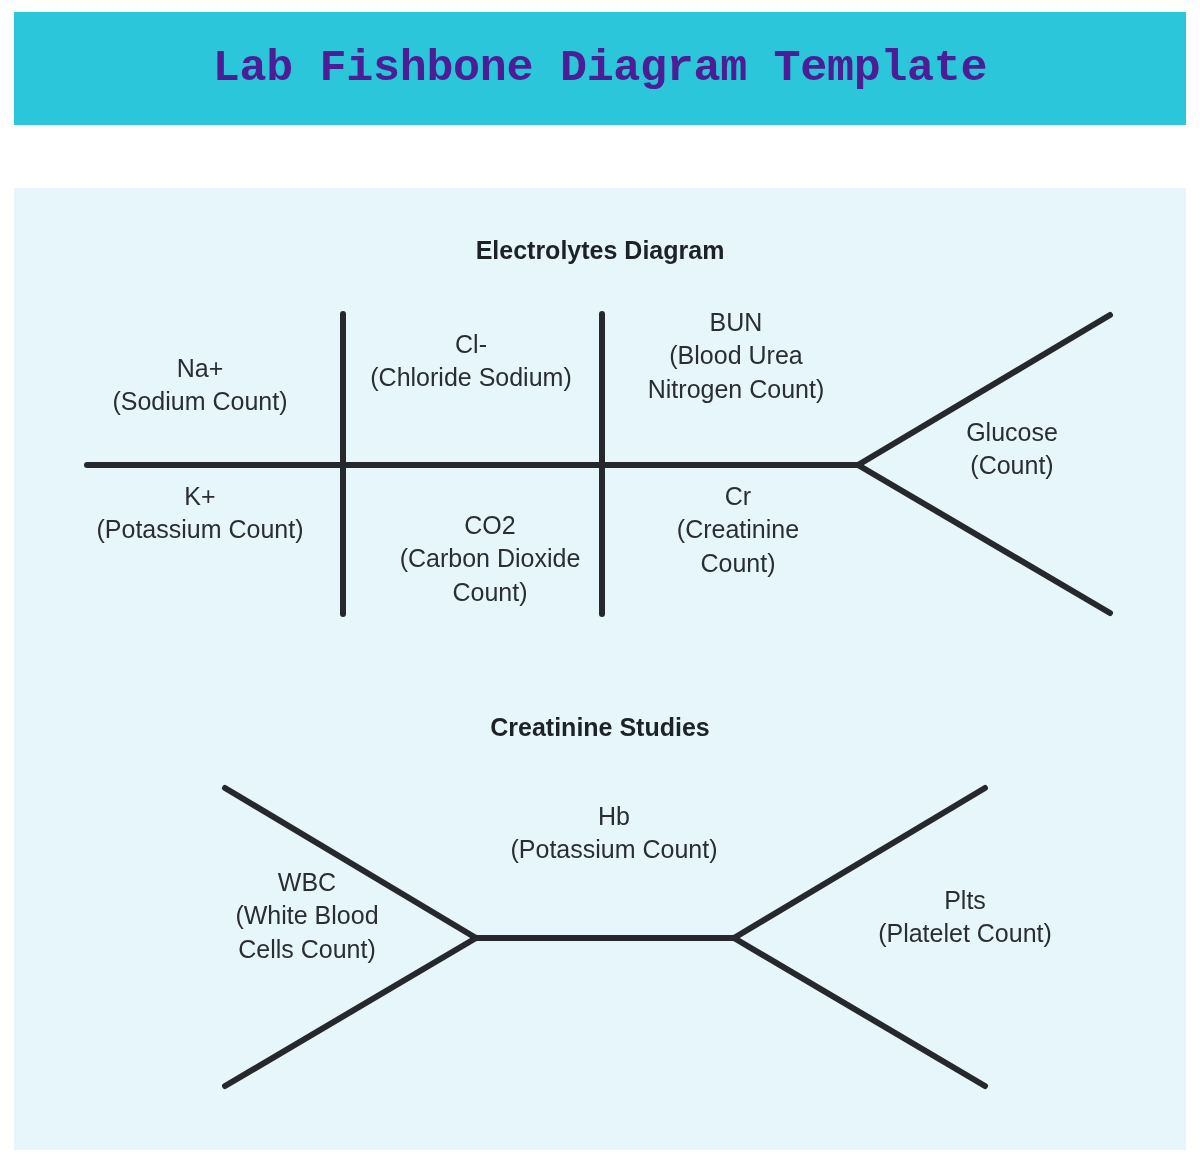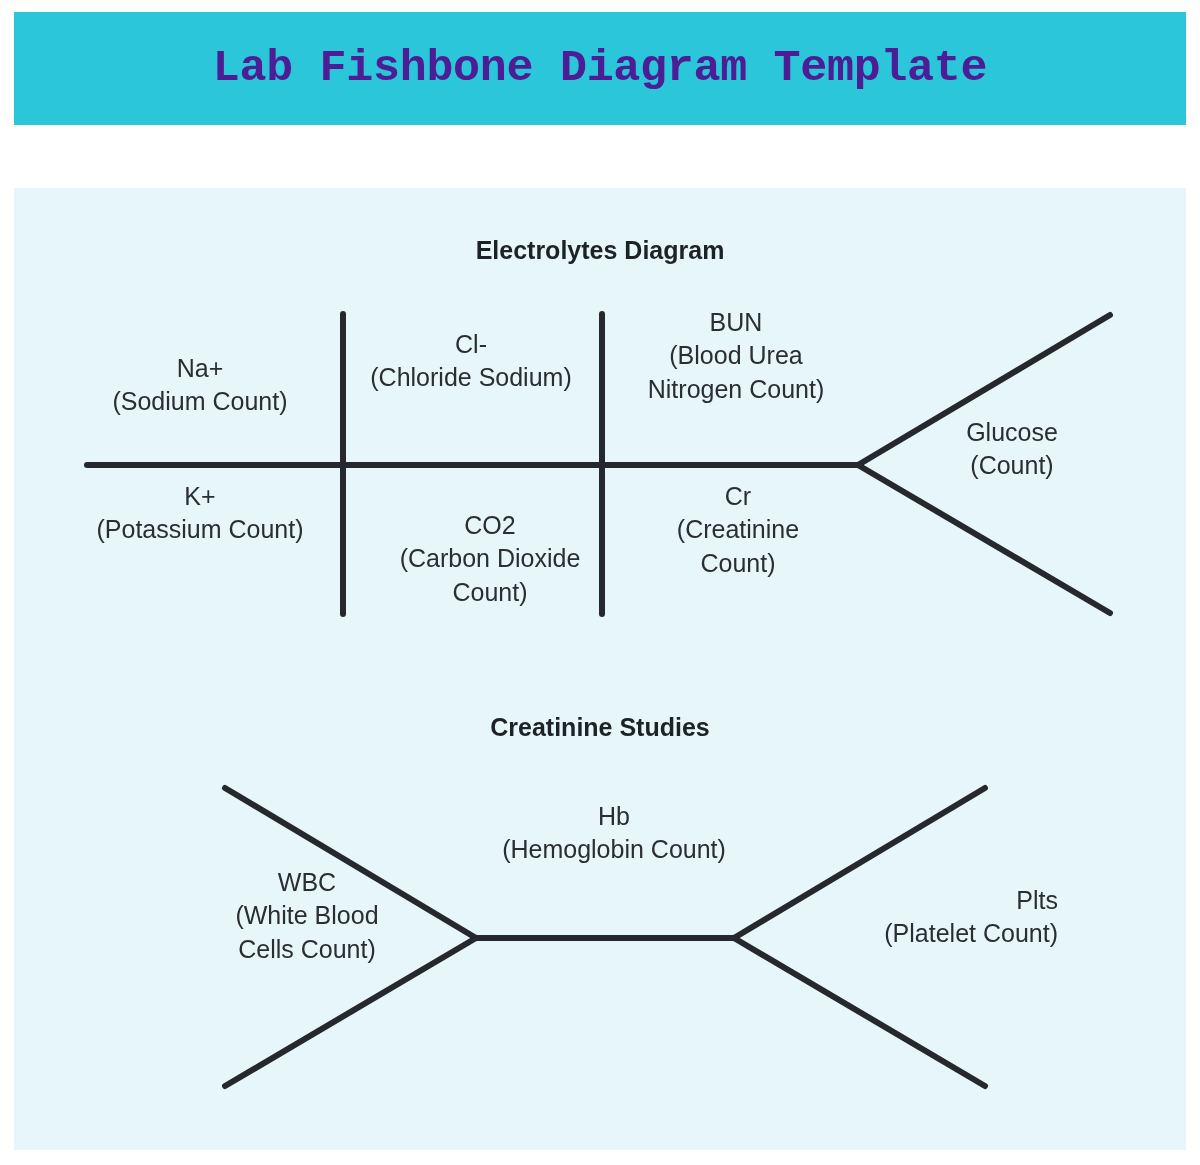--- a/index.html
+++ b/index.html
@@ -96,21 +96,21 @@
   #lab-cl      { left: 335px; top: 40px;  width: 244px; }
   #lab-co2     { left: 356px; top: 192px; width: 240px; margin-top: 29px; }
   #lab-bun     { left: 600px; top: 18px;  width: 244px; }
   #lab-cr      { left: 612px; top: 192px; width: 224px; }
   #lab-glucose { left: 888px; top: 120px; width: 220px; margin-top: 8px; }
 
   
   #lab-hb   { left: 430px; top: 42px;  width: 340px; }
   #lab-hct  { left: 430px; top: 222px; width: 340px; }
   #lab-wbc  { left: 178px; top: 108px; width: 230px; }
-  #lab-plts { left: 764px; top: 126px; width: 280px; text-align: right; }
+  #lab-plts { left: 811px; top: 126px; width: 280px; }
 </style>
 </head>
 <body>
 
 <div class="header-banner">
   <div class="header-title">Lab Fishbone Diagram Template</div>
 </div>
 
 <div class="panel">
 
@@ -164,18 +164,18 @@
 
         <line x1="720" y1="180" x2="971" y2="30"></line>
         <line x1="720" y1="180" x2="971" y2="328"></line>
       </g>
     </svg>
 
     <div class="bone-label" id="lab-wbc">WBC
 (White Blood
 Cells Count)</div>
     <div class="bone-label" id="lab-hb">Hb
-(Hemoglobin Count)</div>
+(Potassium Count)</div>
     <div class="bone-label" id="lab-plts">Plts
 (Platelet Count)</div>
   </div>
 
 </div>
 
 </body></html>

